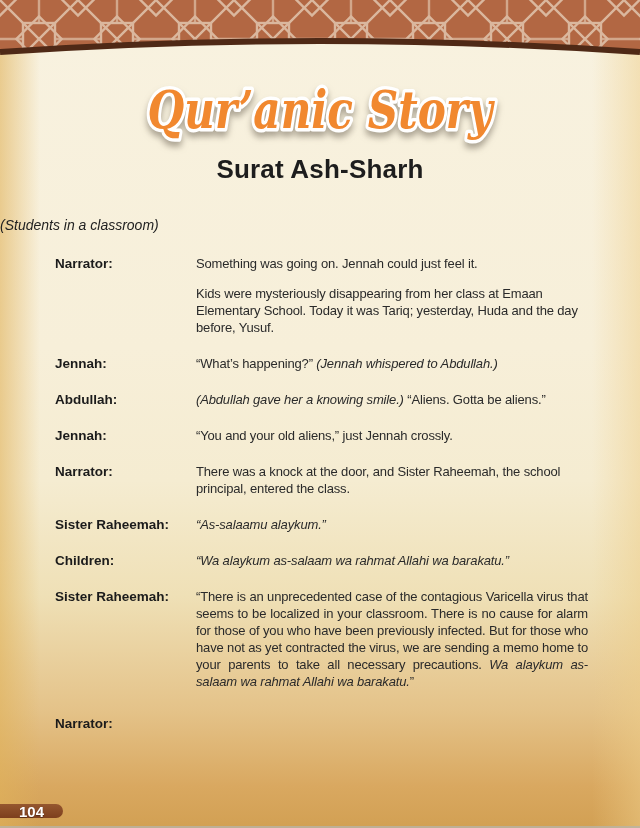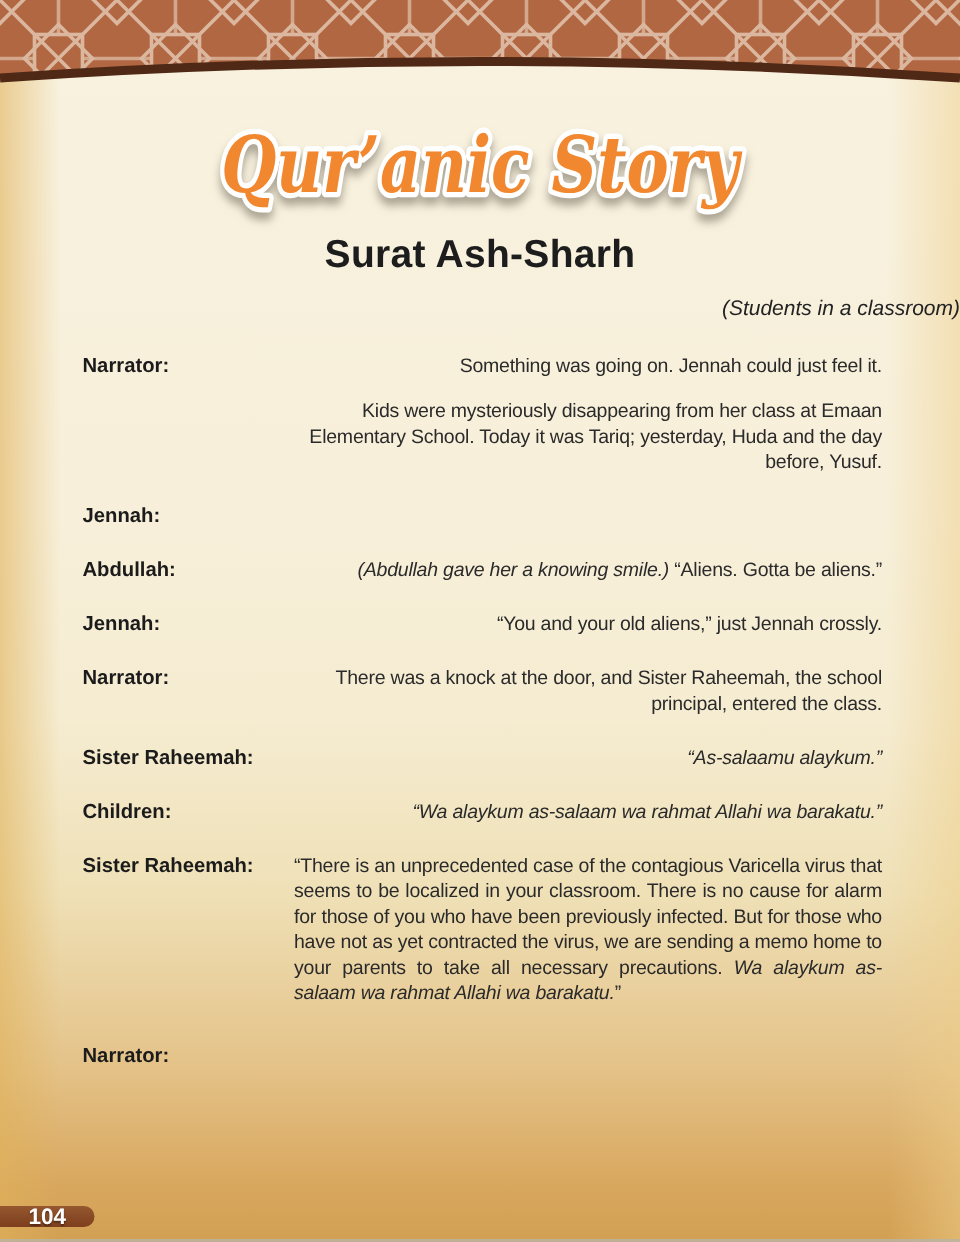--- a/index.html
+++ b/index.html
@@ -17,22 +17,22 @@
   .title-svg{display:block;margin-top:4px;filter:drop-shadow(0 5px 3px rgba(112,102,88,.55));}
   .subtitle{
     margin:2px 0 0 0;
     text-align:center;
     font-size:26px;
     font-weight:bold;
     color:#1d1d1d;
     letter-spacing:.2px;
   }
   .scene{
-    margin-top:12px;
-    text-align:right;
+    margin-top:32px;
+    text-align:left;
     font-style:italic;
     font-size:14px;
     color:#222222;
   }
   .dialogue{
     margin:22px 52px 12px 55px;
   }
   .row{display:flex;margin-bottom:19px;}
   .row.spaced{margin-top:25px;}
   .speaker{
@@ -40,21 +40,21 @@
     font-weight:bold;
     font-size:13.5px;line-height:17px;
     color:#1b1b1b;
   }
   .lines{
     flex:1;
     font-size:13px;line-height:17px;
     letter-spacing:-0.15px;
     color:#2a2a2a;
   }
-  .block{margin:0 0 13px 0;text-align:right;}
+  .block{margin:0 0 13px 0;}
   .block:last-child{margin-bottom:0;}
   .justify{text-align:justify;}
   .it{font-style:italic;}
   .page-tab{
     position:absolute;left:0;bottom:10px;
     width:63px;height:14px;
     background:linear-gradient(180deg,#95572f,#7d3f1d);
     border-radius:0 12px 12px 0;
     display:flex;align-items:center;justify-content:center;
     color:#ffffff;font-weight:bold;font-size:15px;
@@ -104,20 +104,23 @@
   <div class="dialogue">
       <div class="row">
         <div class="speaker">Narrator:</div>
         <div class="lines">
           <p class="block"><span>Something was going on. Jennah could just feel it.</span></p>
           <p class="block"><span>Kids were mysteriously disappearing from her class at Emaan Elementary School.  Today it was Tariq; yesterday, Huda and the day before, Yusuf.</span></p>
         </div>
       </div>
       <div class="row">
         <div class="speaker">Jennah:</div>
+        <div class="lines">
+          <p class="block"><span>“What’s happening?” </span><span class="it">(Jennah whispered to Abdullah.)</span></p>
+        </div>
       </div>
       <div class="row">
         <div class="speaker">Abdullah:</div>
         <div class="lines">
           <p class="block"><span class="it">(Abdullah gave her a knowing smile.) </span><span>“Aliens. Gotta be aliens.”</span></p>
         </div>
       </div>
       <div class="row">
         <div class="speaker">Jennah:</div>
         <div class="lines">

